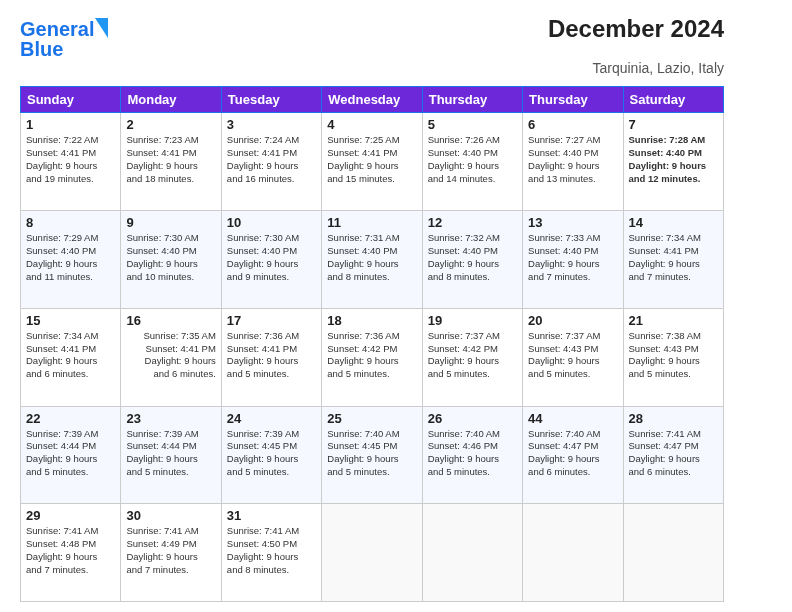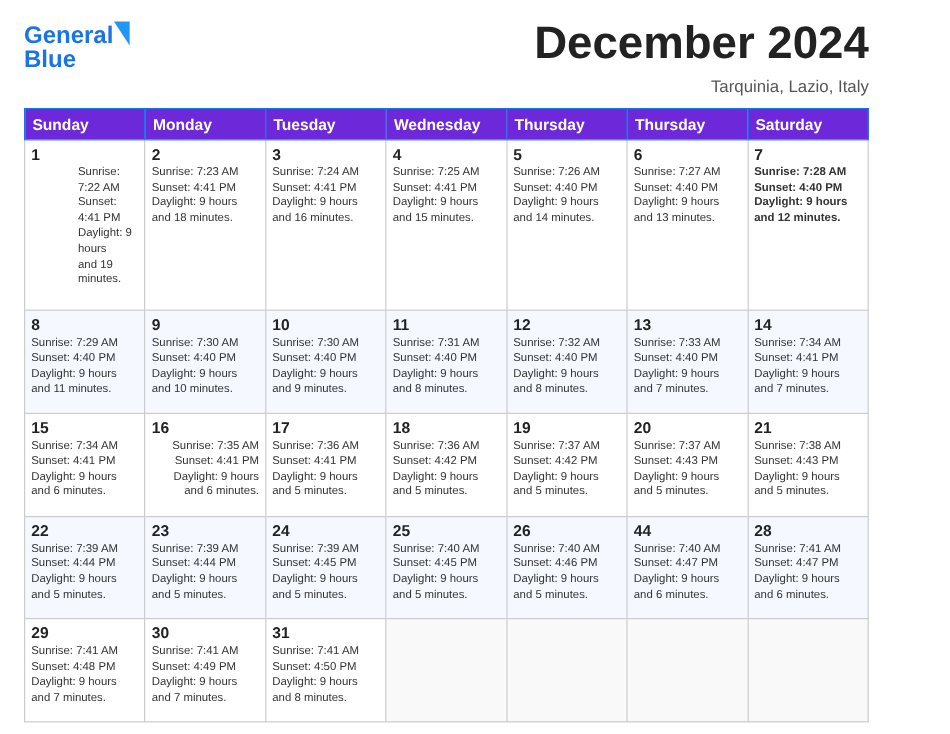--- a/index.html
+++ b/index.html
@@ -23,29 +23,29 @@
       align-items: flex-start;
       margin-bottom: 10px;
     }
     .logo {
       display: flex;
       align-items: center;
       gap: 4px;
     }
     .title-area { text-align: right; }
     .month-title {
-      font-size: 38px;
+      font-size: 24px;
       font-weight: bold;
       color: #222;
       line-height: 1.1;
     }
     .subtitle {
       font-size: 14px;
       color: #555;
-      margin-top: 6px;
+      margin-top: 18px;
     }
     .calendar {
       width: 100%;
       border-collapse: collapse;
       flex: 1;
     }
     .calendar th {
       background: #6d28d9;
       color: #fff;
       font-size: 13px;
@@ -106,21 +106,21 @@
           <th>Wednesday</th>
           <th>Thursday</th>
           <th>Thursday</th>
           <th>Saturday</th>
         </tr>
     </thead>
     <tbody id="calendar-body">
     <tr>
           <td>
             <div class="day-number">1</div>
-            <div class="day-info" style="white-space: pre-line; margin-left: 39px;">Sunrise: 7:22 AM
+            <div class="day-info" style="white-space: pre-line;">Sunrise: 7:22 AM
 Sunset: 4:41 PM
 Daylight: 9 hours
 and 19 minutes.</div>
           </td>
           <td>
             <div class="day-number">2</div>
             <div class="day-info" style="white-space: pre-line;">Sunrise: 7:23 AM
 Sunset: 4:41 PM
 Daylight: 9 hours
 and 18 minutes.</div>

